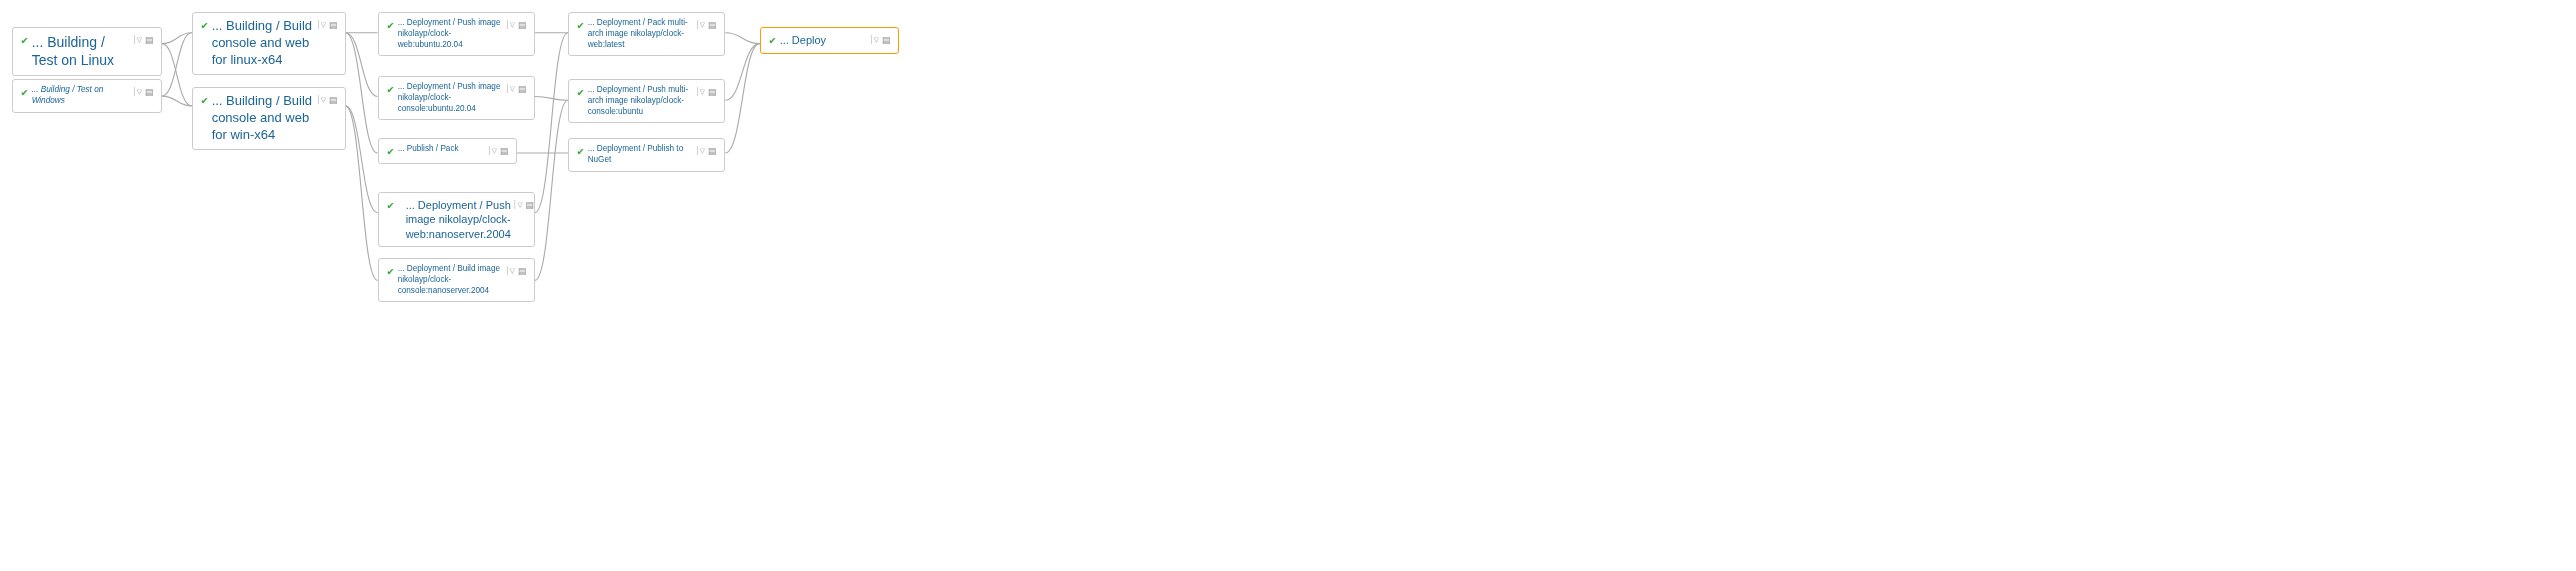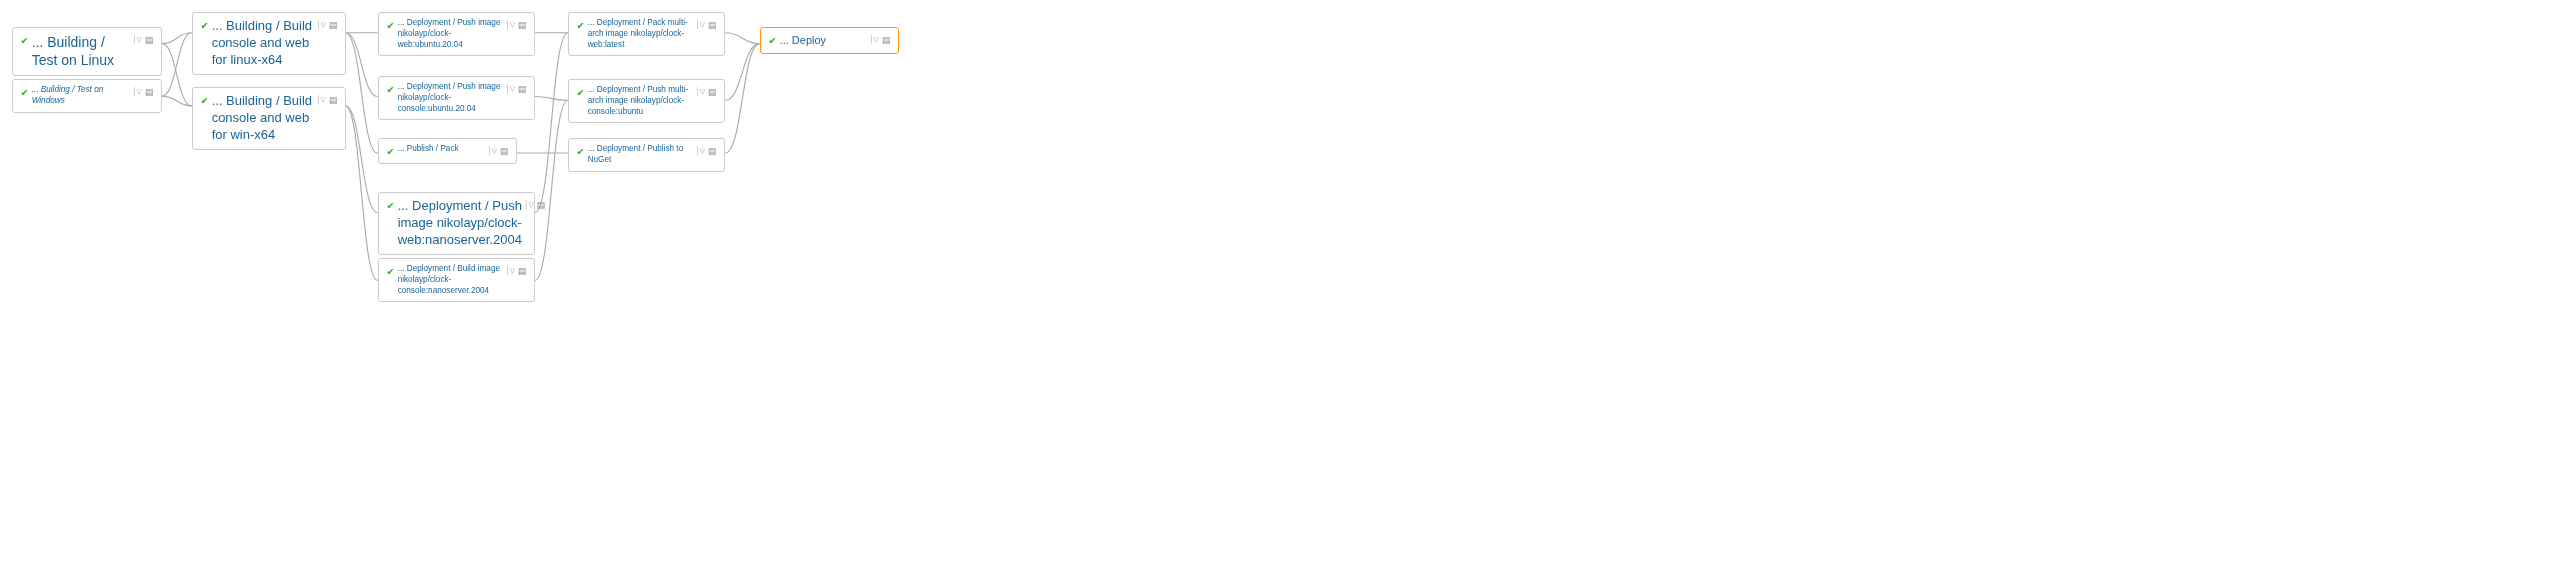--- a/index.html
+++ b/index.html
@@ -200,21 +200,21 @@
       <span class="node-icons">
         <span class="separator">|</span>
         <span class="chevron-icon" style="color: rgb(153, 153, 153); font-size: 6.7px;">▽</span>
         <span class="log-icon" style="color: rgb(136, 136, 136); font-size: 9px; margin-left: 1.5px;">▤</span>
       </span>
     </div>
   </div>
       <div class="node-abs" style="left: 366px; top: 180px; width: 157px;">
     <div class="node-header">
       <span class="check-icon" style="color: rgb(51, 170, 51); font-size: 9.7px; flex-shrink: 0; margin-top: 0.7px;">✔</span>
-      <span class="node-text" style="color: rgb(26, 100, 150); font-size: 13px;">... Deployment / Push image nikolayp/clock-web:nanoserver.2004</span>
+      <span class="node-text" style="color: rgb(26, 100, 150); font-size: 11px; margin-left: 8px;">... Deployment / Push image nikolayp/clock-web:nanoserver.2004</span>
       <span class="node-icons">
         <span class="separator">|</span>
         <span class="chevron-icon" style="color: rgb(153, 153, 153); font-size: 6.7px;">▽</span>
         <span class="log-icon" style="color: rgb(136, 136, 136); font-size: 9px; margin-left: 1.5px;">▤</span>
       </span>
     </div>
   </div>
       <div class="node-abs" style="left: 366px; top: 246px; width: 157px;">
     <div class="node-header">
       <span class="check-icon" style="color: rgb(51, 170, 51); font-size: 9.7px; flex-shrink: 0; margin-top: 0.7px;">✔</span>

